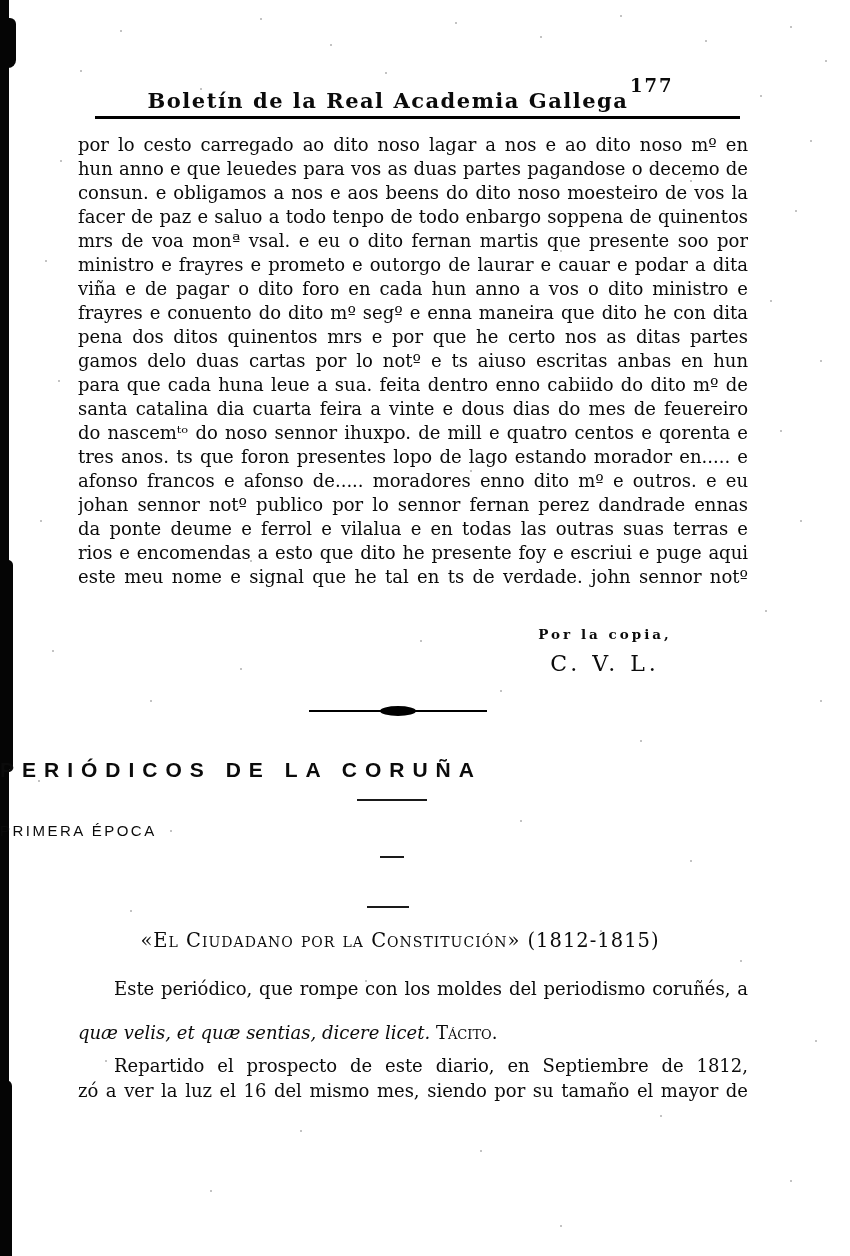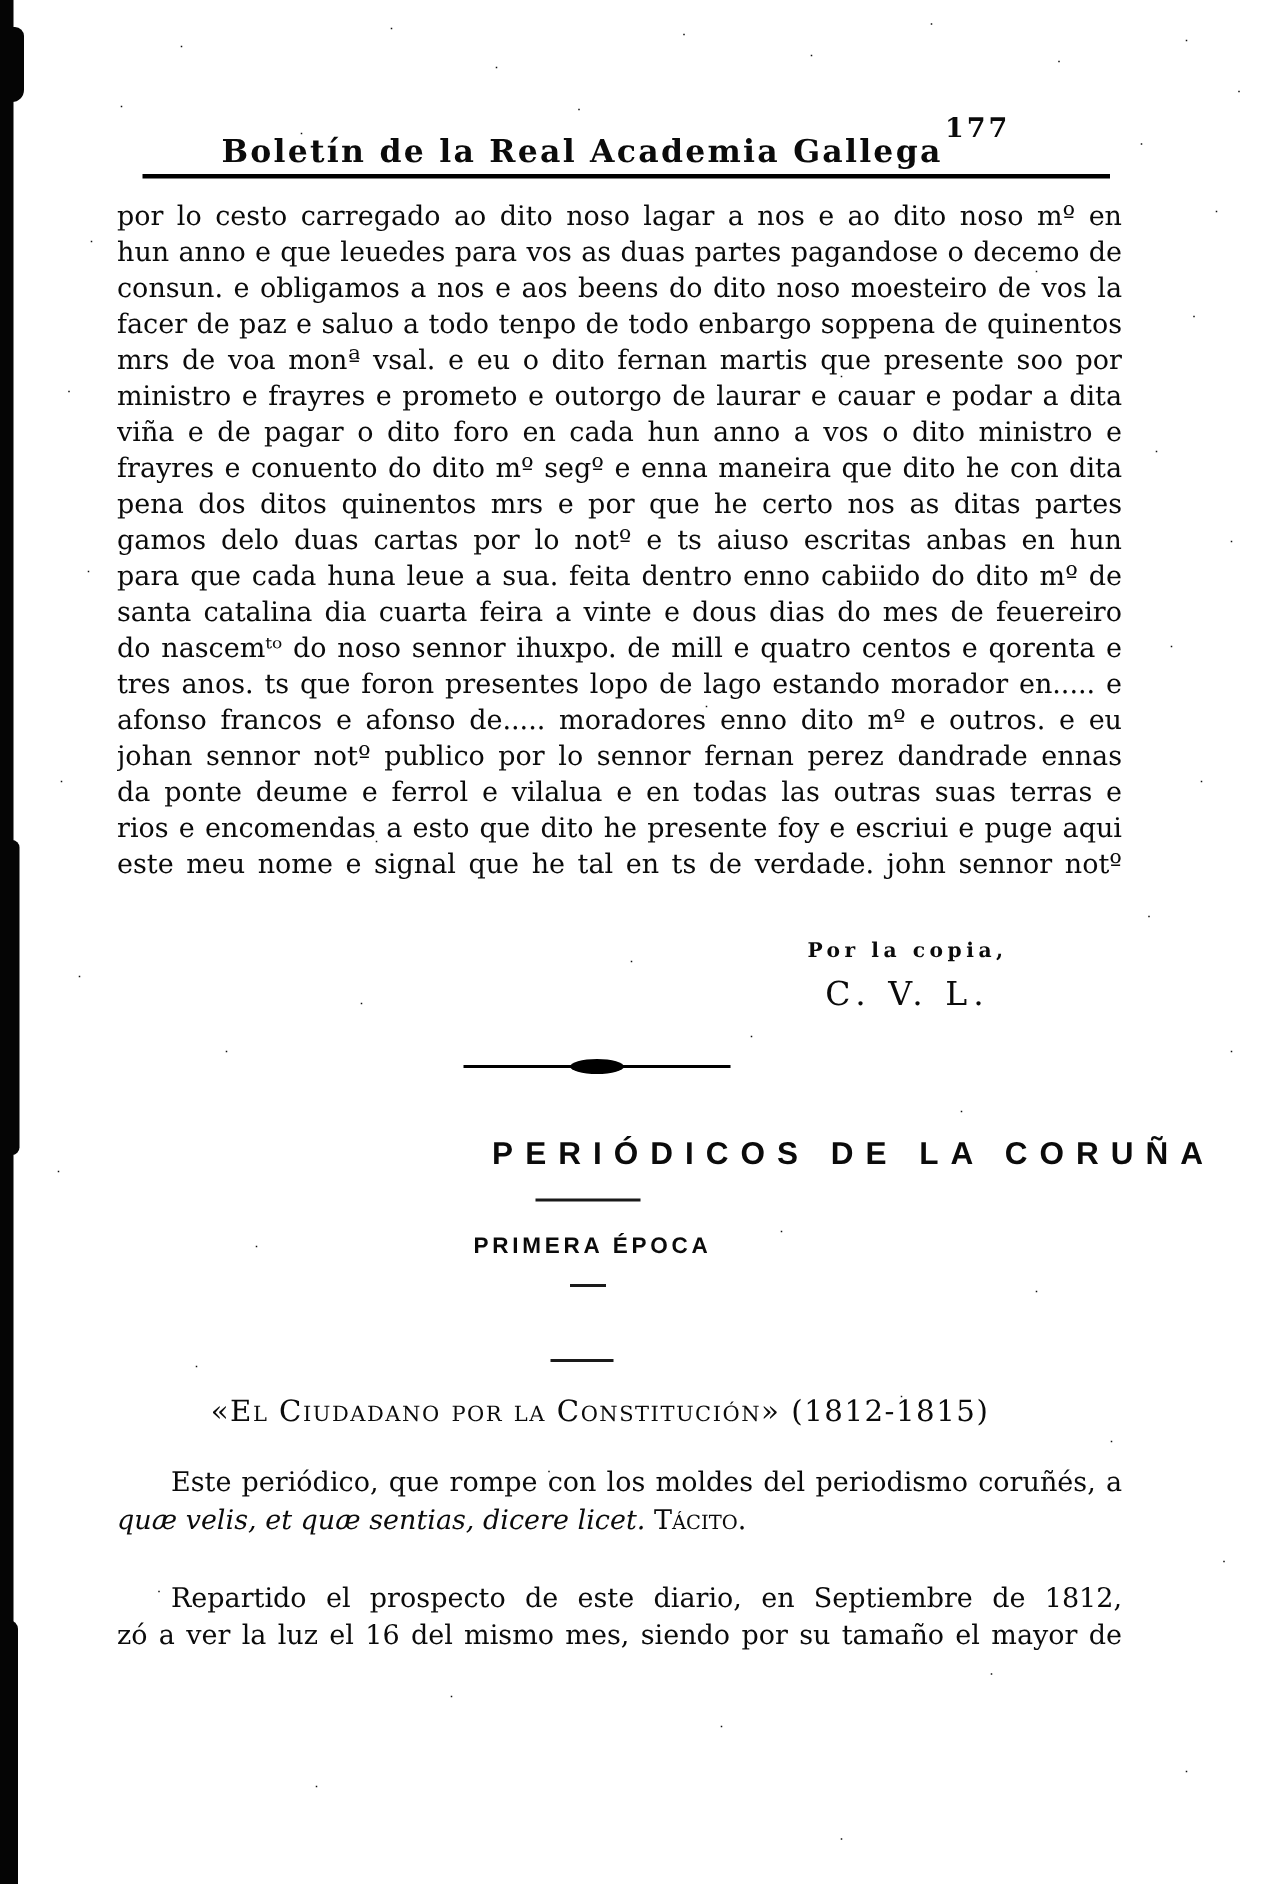--- a/index.html
+++ b/index.html
@@ -55,41 +55,41 @@
   .copy-label { font-size:13.5px; font-weight:bold; letter-spacing:3px; }
   .copy-initials { margin-top:9px; font-size:22px; letter-spacing:4px; }
 
   
   .divider { position:absolute; top:709px; left:309px; width:178px; height:4px; }
   .divider-line { position:absolute; top:1px; left:0; width:100%; height:2px; background:#000; }
   .divider-gem { position:absolute; top:-3px; left:71px; width:36px; height:10px; background:#000; border-radius:50%; }
 
   
   .sans { font-family:"Liberation Sans", sans-serif; }
-  .section-title { position:absolute; top:758px; left:0; width:810px; text-align:right;
+  .section-title { position:absolute; top:758px; left:0; width:810px; text-align:left;
                    font-weight:bold; font-size:21px; letter-spacing:8px; }
   .title-rule { position:absolute; top:799px; left:357px; width:70px; height:2px; background:#1a1a1a; }
 
-  .epoch-title { position:absolute; top:822px; left:0; width:790px; text-align:center;
-                 font-weight:bold; font-size:15px; letter-spacing:2.5px; }
+  .epoch-title { position:absolute; top:822px; left:0; width:790px; text-align:left;
+                 font-weight:normal; font-size:15px; letter-spacing:2.5px; }
   .epoch-rule { position:absolute; top:856px; left:380px; width:24px; height:2px; background:#1a1a1a; }
 
   .war-title { position:absolute; top:874px; left:0; width:790px; text-align:center;
                font-weight:bold; font-size:16px; letter-spacing:3px; }
   .war-rule { position:absolute; top:906px; left:367px; width:42px; height:2px; background:#1a1a1a; }
 
   .article-heading { position:absolute; top:929px; left:0; width:800px; text-align:center;
                      font-variant:small-caps; font-size:19.5px; letter-spacing:1px; }
 
   
   .article-block { position:absolute; left:78px; width:670px; }
   .p1 { top:976px; } .p2 { top:1053px; }
   .art-line { height:25px; line-height:25px; font-size:18px;
               text-align:justify; text-align-last:justify; overflow:hidden; }
-  .art-line.no-just { text-align-last:left; }
+  .art-line.no-just { text-align-last:left;margin-top:19px; }
   .indent { padding-left:36px; }
   .it { font-style:italic; }
   .sc { font-variant:small-caps; }
 </style>
 </head>
 <body>
 
 <div class="page">
 
   <div class="binding"></div>

